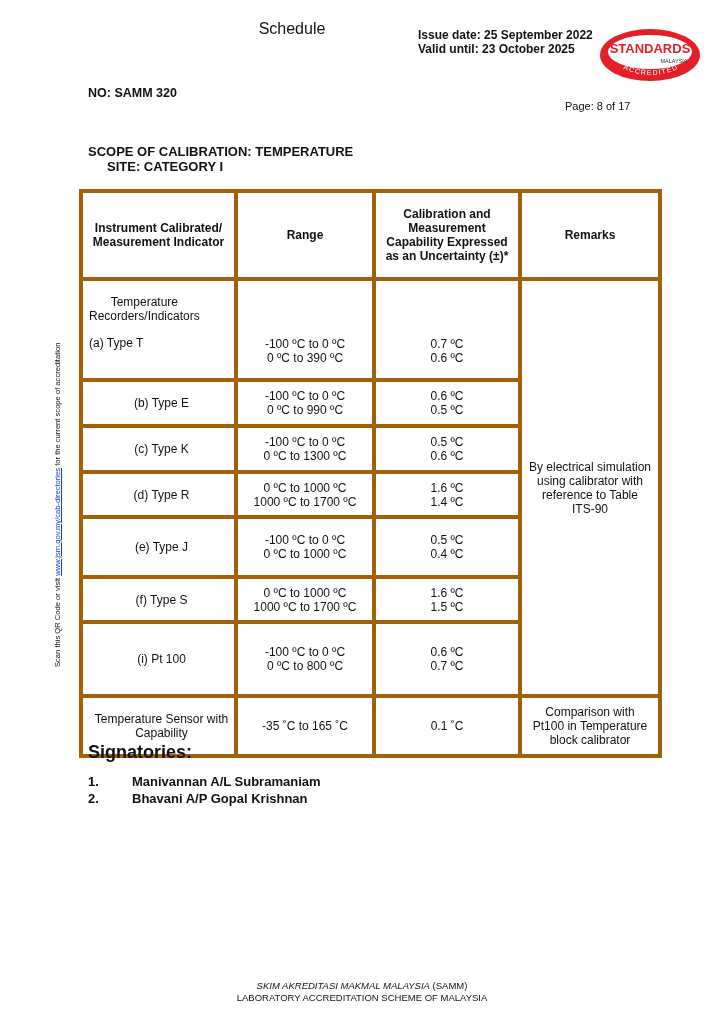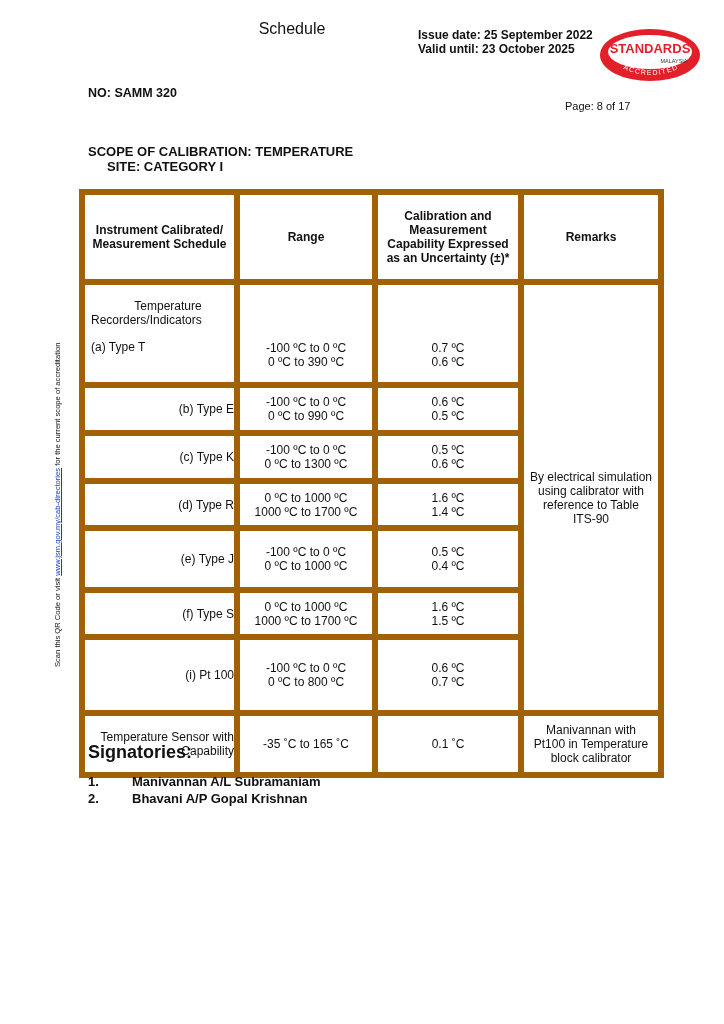--- a/index.html
+++ b/index.html
@@ -20,24 +20,24 @@
       left: 53px; top: 667px; transform-origin: 0 0; transform: rotate(-90deg);
       font-size: 7.6px; white-space: nowrap; color: #111;
     }
     #side-note .link { color: #1a3cc8; text-decoration: underline; }
 
     table#cal-table {
       position: absolute; left: 79px; top: 189px; width: 579px;
       border-collapse: collapse; font-size: 12px; table-layout: fixed;
     }
     #cal-table td, #cal-table th {
-      border: 6px solid #a16207; padding: 0; vertical-align: middle;
+      border: 4px solid #a16207; padding: 0; vertical-align: middle;
     }
     #cal-table th { font-weight: bold; text-align: center; line-height: 14px; height: 84px; }
-    #cal-table td.param { text-align: right; padding-left: 6px; line-height: 14px; }
+    #cal-table td.param { text-align: center; padding-left: 6px; line-height: 14px; }
     #cal-table td.center { text-align: center; line-height: 14px; }
     .ml-line { display: block; }
     #cal-table tr.r-first td { height: 97px; }
     #cal-table tr.r-first td.param { vertical-align: top; }
     .first-wrap { position: relative; height: 97px; }
     .first-cat { position: absolute; left: 0; top: 14px; }
     .first-sub { position: absolute; left: 0; top: 55px; }
     .first-vals { position: absolute; left: 0; right: 0; top: 56px; text-align: center; }
     #cal-table tr.r-b td { height: 42px; margin-top: 16px; }
     #cal-table tr.r-c td { height: 42px; }
@@ -96,21 +96,21 @@
   <colgroup>
     <col style="width:155px">
     <col style="width:138px">
     <col style="width:146px">
     <col style="width:140px">
   </colgroup>
   <thead>
     <tr>
       <th>
         <span class="ml-line">Instrument Calibrated/</span>
-        <span class="ml-line">Measurement Schedule</span>
+        <span class="ml-line">Measurement Indicator</span>
       </th>
       <th>
         <span class="ml-line">Range</span>
       </th>
       <th>
         <span class="ml-line">Calibration and</span>
         <span class="ml-line">Measurement</span>
         <span class="ml-line">Capability Expressed</span>
         <span class="ml-line">as an Uncertainty (±)*</span>
       </th>
@@ -220,32 +220,34 @@
       </td>
     </tr>
     <tr class="r-sensor">
       <td class="param">
         <span class="ml-line">Temperature Sensor with</span>
         <span class="ml-line">Capability</span>
       </td>
       <td class="center">-35 ˚C to 165 ˚C</td>
       <td class="center">0.1 ˚C</td>
       <td class="center remark-cell">
-        <span class="ml-line">Manivannan with</span>
+        <span class="ml-line">Comparison with</span>
         <span class="ml-line">Pt100 in Temperature</span>
         <span class="ml-line">block calibrator</span>
       </td>
     </tr>
   </tbody>
 </table>
 
 <div id="signatories-title" class="abs">Signatories:</div>
 <div id="sig-1" class="abs sig-row">
   <span class="sig-num">1.</span>
   <span class="sig-name">Manivannan A/L Subramaniam</span>
 </div>
 <div id="sig-2" class="abs sig-row">
   <span class="sig-num">2.</span>
   <span class="sig-name">Bhavani A/P Gopal Krishnan</span>
 </div>
 
 <div id="footer" class="abs">
+  <div><span class="italic">SKIM AKREDITASI MAKMAL MALAYSIA</span><span> (SAMM)</span></div>
+  <div>LABORATORY ACCREDITATION SCHEME OF MALAYSIA</div>
 </div>
 
 </body></html>

